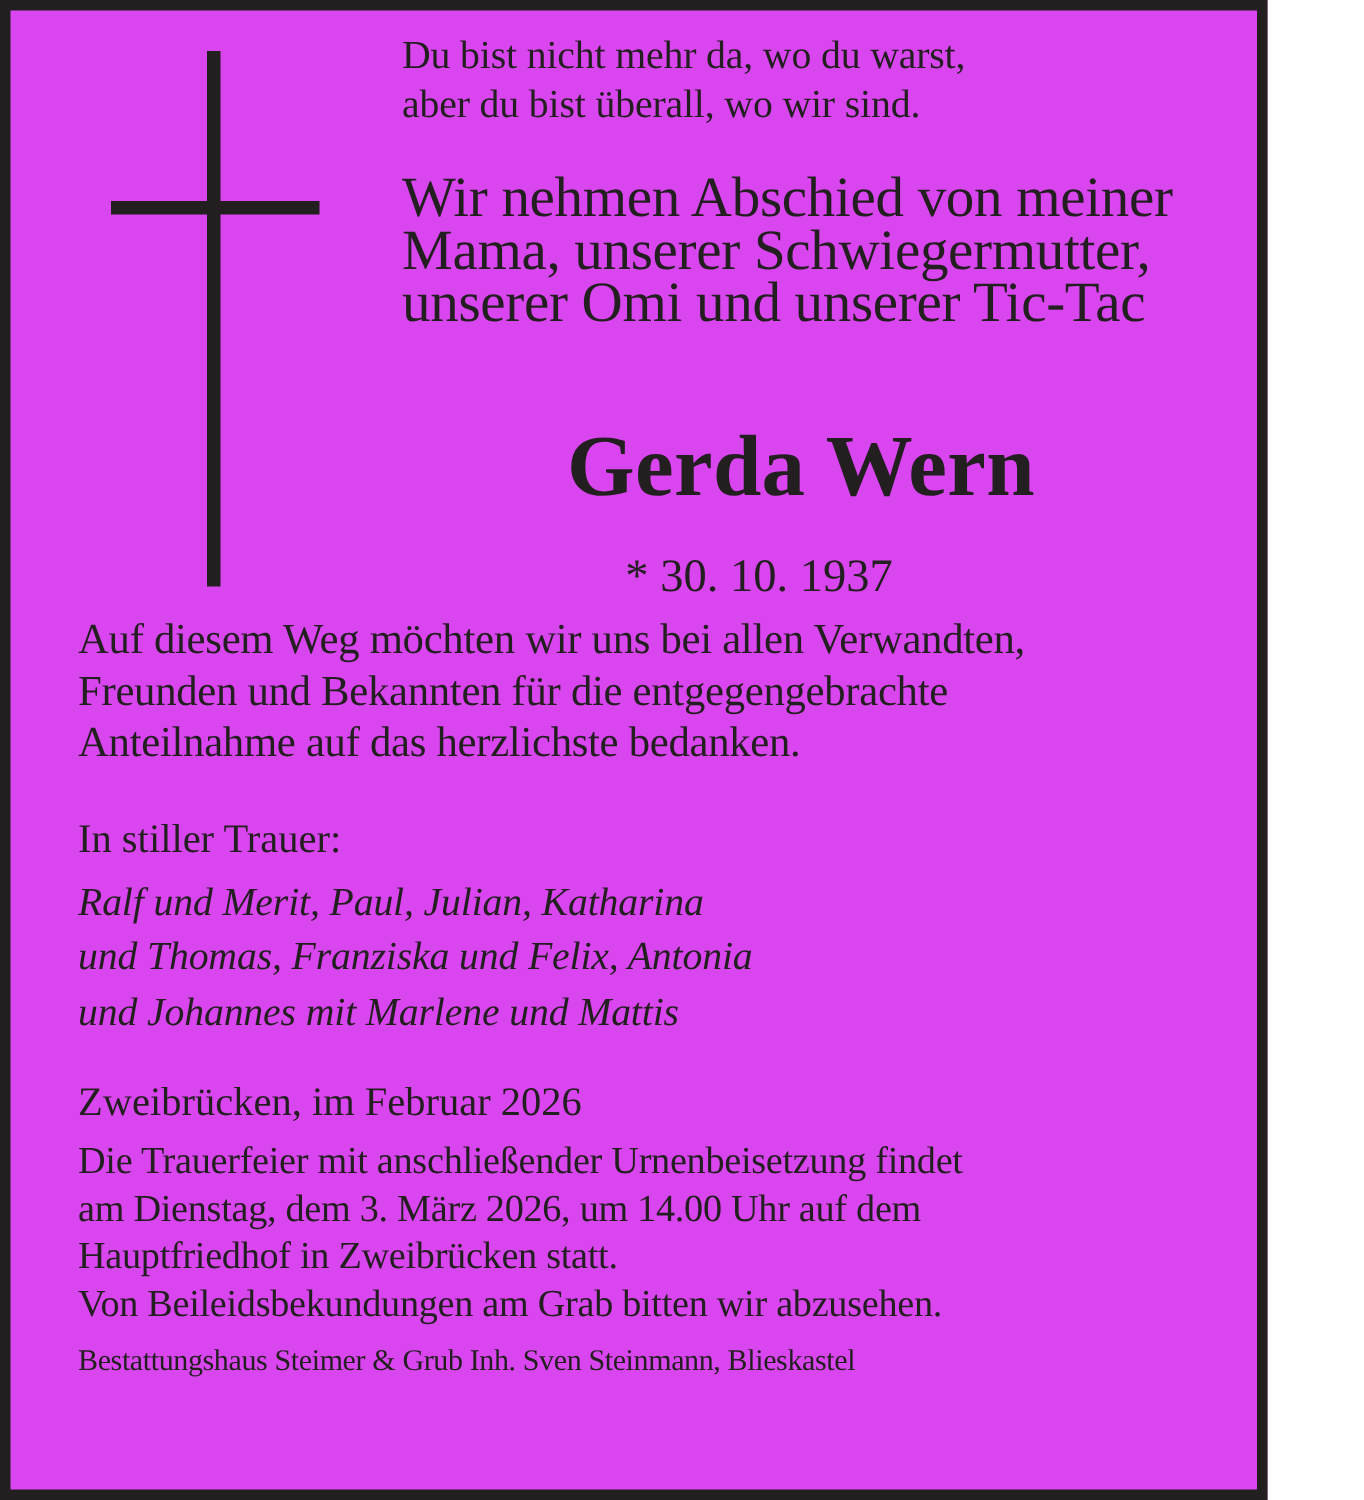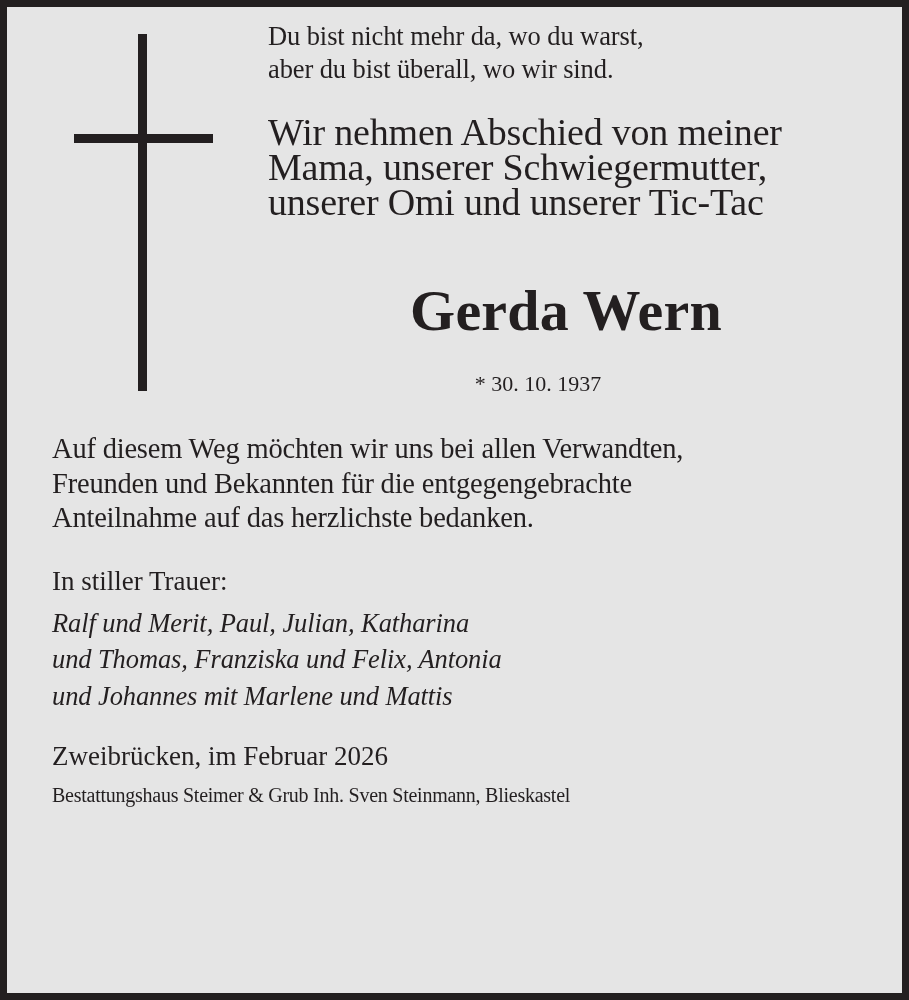--- a/index.html
+++ b/index.html
@@ -10,24 +10,24 @@
   body {
     width: 909px;
     height: 1000px;
     font-family: "Liberation Serif", "DejaVu Serif", serif;
     color: #231f20;
     overflow: hidden;
   }
 
   .notice {
     box-sizing: border-box;
-    width: 909px;
+    width: 845px;
     height: 1000px;
     border: 7px solid #231f20;
-    background: #e5e5e5;
+    background: #d946ef;
     padding: 0;
     position: relative;
   }
 
   .inner {
     box-sizing: border-box;
     width: 100%;
     height: 100%;
     padding: 13px 38px 10px 45px;
     position: relative;
@@ -97,29 +97,28 @@
     letter-spacing: 0.2px;
   }
 
   .dates {
     position: absolute;
     left: 216px;
     top: 348px;
     right: 0;
     display: flex;
     justify-content: center;
-    font-size: 22px;
+    font-size: 31px;
     line-height: 32px;
   }
   .dates .birth { margin-right: 56px; }
   .dates .death { }
 
   
   .body-zone {
-    margin-top: 22px;
   }
 
   .thanks {
     font-size: 28.5px;
     line-height: 34.5px;
     letter-spacing: -0.2px;
     white-space: pre-line;
   }
 
   .mourn-head {
@@ -192,18 +191,22 @@
 Anteilnahme auf das herzlichste bedanken.</div>
 
       <div class="mourn-head">In stiller Trauer:</div>
 
       <div class="mourners">Ralf und Merit, Paul, Julian, Katharina
 und Thomas, Franziska und Felix, Antonia
 und Johannes mit Marlene und Mattis</div>
 
       <div class="place-date">Zweibrücken, im Februar 2026</div>
 
+      <div class="ceremony">Die Trauerfeier mit anschließender Urnenbeisetzung findet
+am Dienstag, dem 3. März 2026, um 14.00 Uhr auf dem
+Hauptfriedhof in Zweibrücken statt.
+Von Beileidsbekundungen am Grab bitten wir abzusehen.</div>
 
       <div class="undertaker">Bestattungshaus Steimer &amp; Grub Inh. Sven Steinmann, Blieskastel</div>
     </div>
 
   </div>
 </div>
 
 </body></html>

